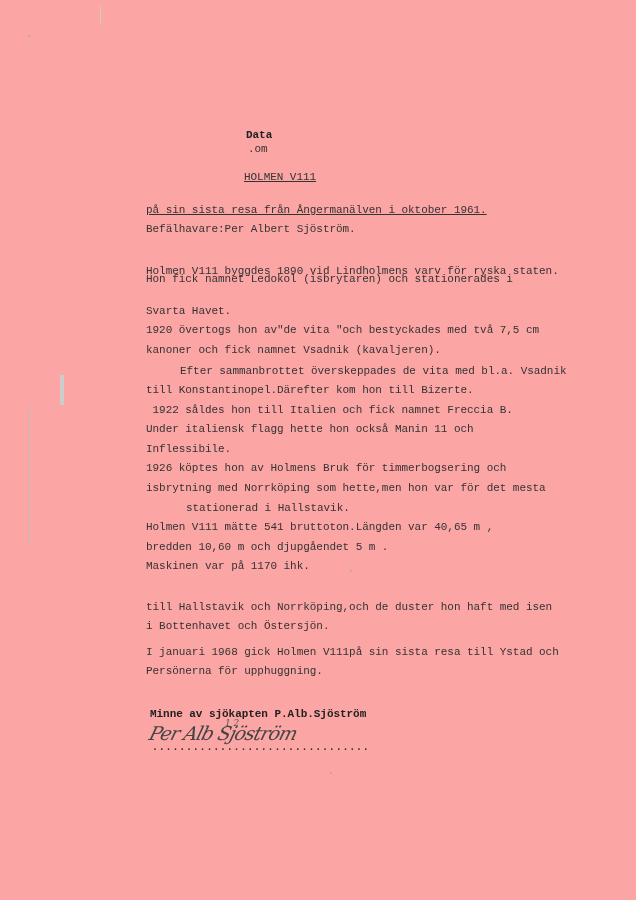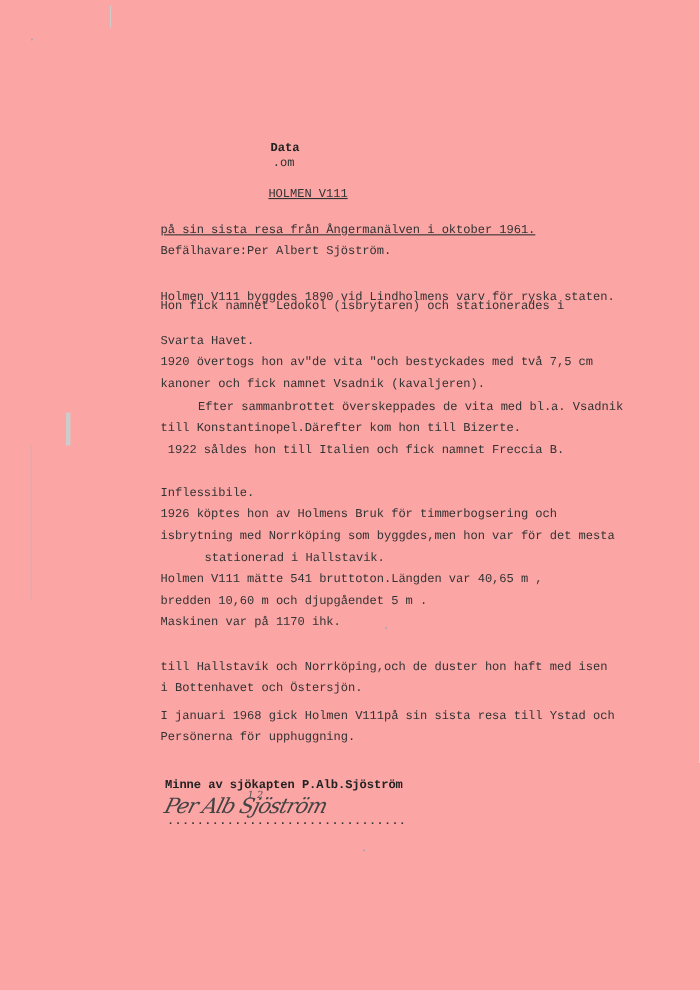--- a/index.html
+++ b/index.html
@@ -38,23 +38,24 @@
   <div class="line" style="left:146px; top:222px;">Befälhavare:Per Albert Sjöström.</div>
 
   <div class="line" style="left:146px; top:264px;">Holmen V111 byggdes 1890 vid Lindholmens varv för ryska staten.</div>
   <div class="line" style="left:146px; top:272px;">Hon fick namnet Ledokol (isbrytaren) och stationerades i</div>
   <div class="line" style="left:146px; top:304px;">Svarta Havet.</div>
   <div class="line" style="left:146px; top:323px;">1920 övertogs hon av"de vita "och bestyckades med två 7,5 cm</div>
   <div class="line" style="left:146px; top:343px;">kanoner och fick namnet Vsadnik (kavaljeren).</div>
   <div class="line" style="left:155px; top:364px;margin-left:25px;">Efter sammanbrottet överskeppades de vita med bl.a. Vsadnik</div>
   <div class="line" style="left:146px; top:383px;">till Konstantinopel.Därefter kom hon till Bizerte.</div>
   <div class="line" style="left:146px; top:403px;"> 1922 såldes hon till Italien och fick namnet Freccia B.</div>
+  <div class="line" style="left:146px; top:422px;">Under italiensk flagg hette hon också Manin 11 och</div>
   <div class="line" style="left:146px; top:442px;">Inflessibile.</div>
   <div class="line" style="left:146px; top:461px;">1926 köptes hon av Holmens Bruk för timmerbogsering och</div>
-  <div class="line" style="left:146px; top:481px;">isbrytning med Norrköping som byggdes,men hon var för det mesta</div>
+  <div class="line" style="left:146px; top:481px;">isbrytning med Norrköping som hette,men hon var för det mesta</div>
   <div class="line" style="left:146px; top:501px;margin-left:40px;">stationerad i Hallstavik.</div>
   <div class="line" style="left:146px; top:520px;">Holmen V111 mätte 541 bruttoton.Längden var 40,65 m ,</div>
   <div class="line" style="left:146px; top:540px;">bredden 10,60 m och djupgåendet 5 m .</div>
   <div class="line" style="left:146px; top:559px;">Maskinen var på 1170 ihk.</div>
 
   <div class="line" style="left:146px; top:600px;">till Hallstavik och Norrköping,och de duster hon haft med isen</div>
   <div class="line" style="left:146px; top:619px;">i Bottenhavet och Östersjön.</div>
 
   <div class="line" style="left:146px; top:645px;">I januari 1968 gick Holmen V111på sin sista resa till Ystad och</div>
   <div class="line" style="left:146px; top:664px;">Persönerna för upphuggning.</div>

